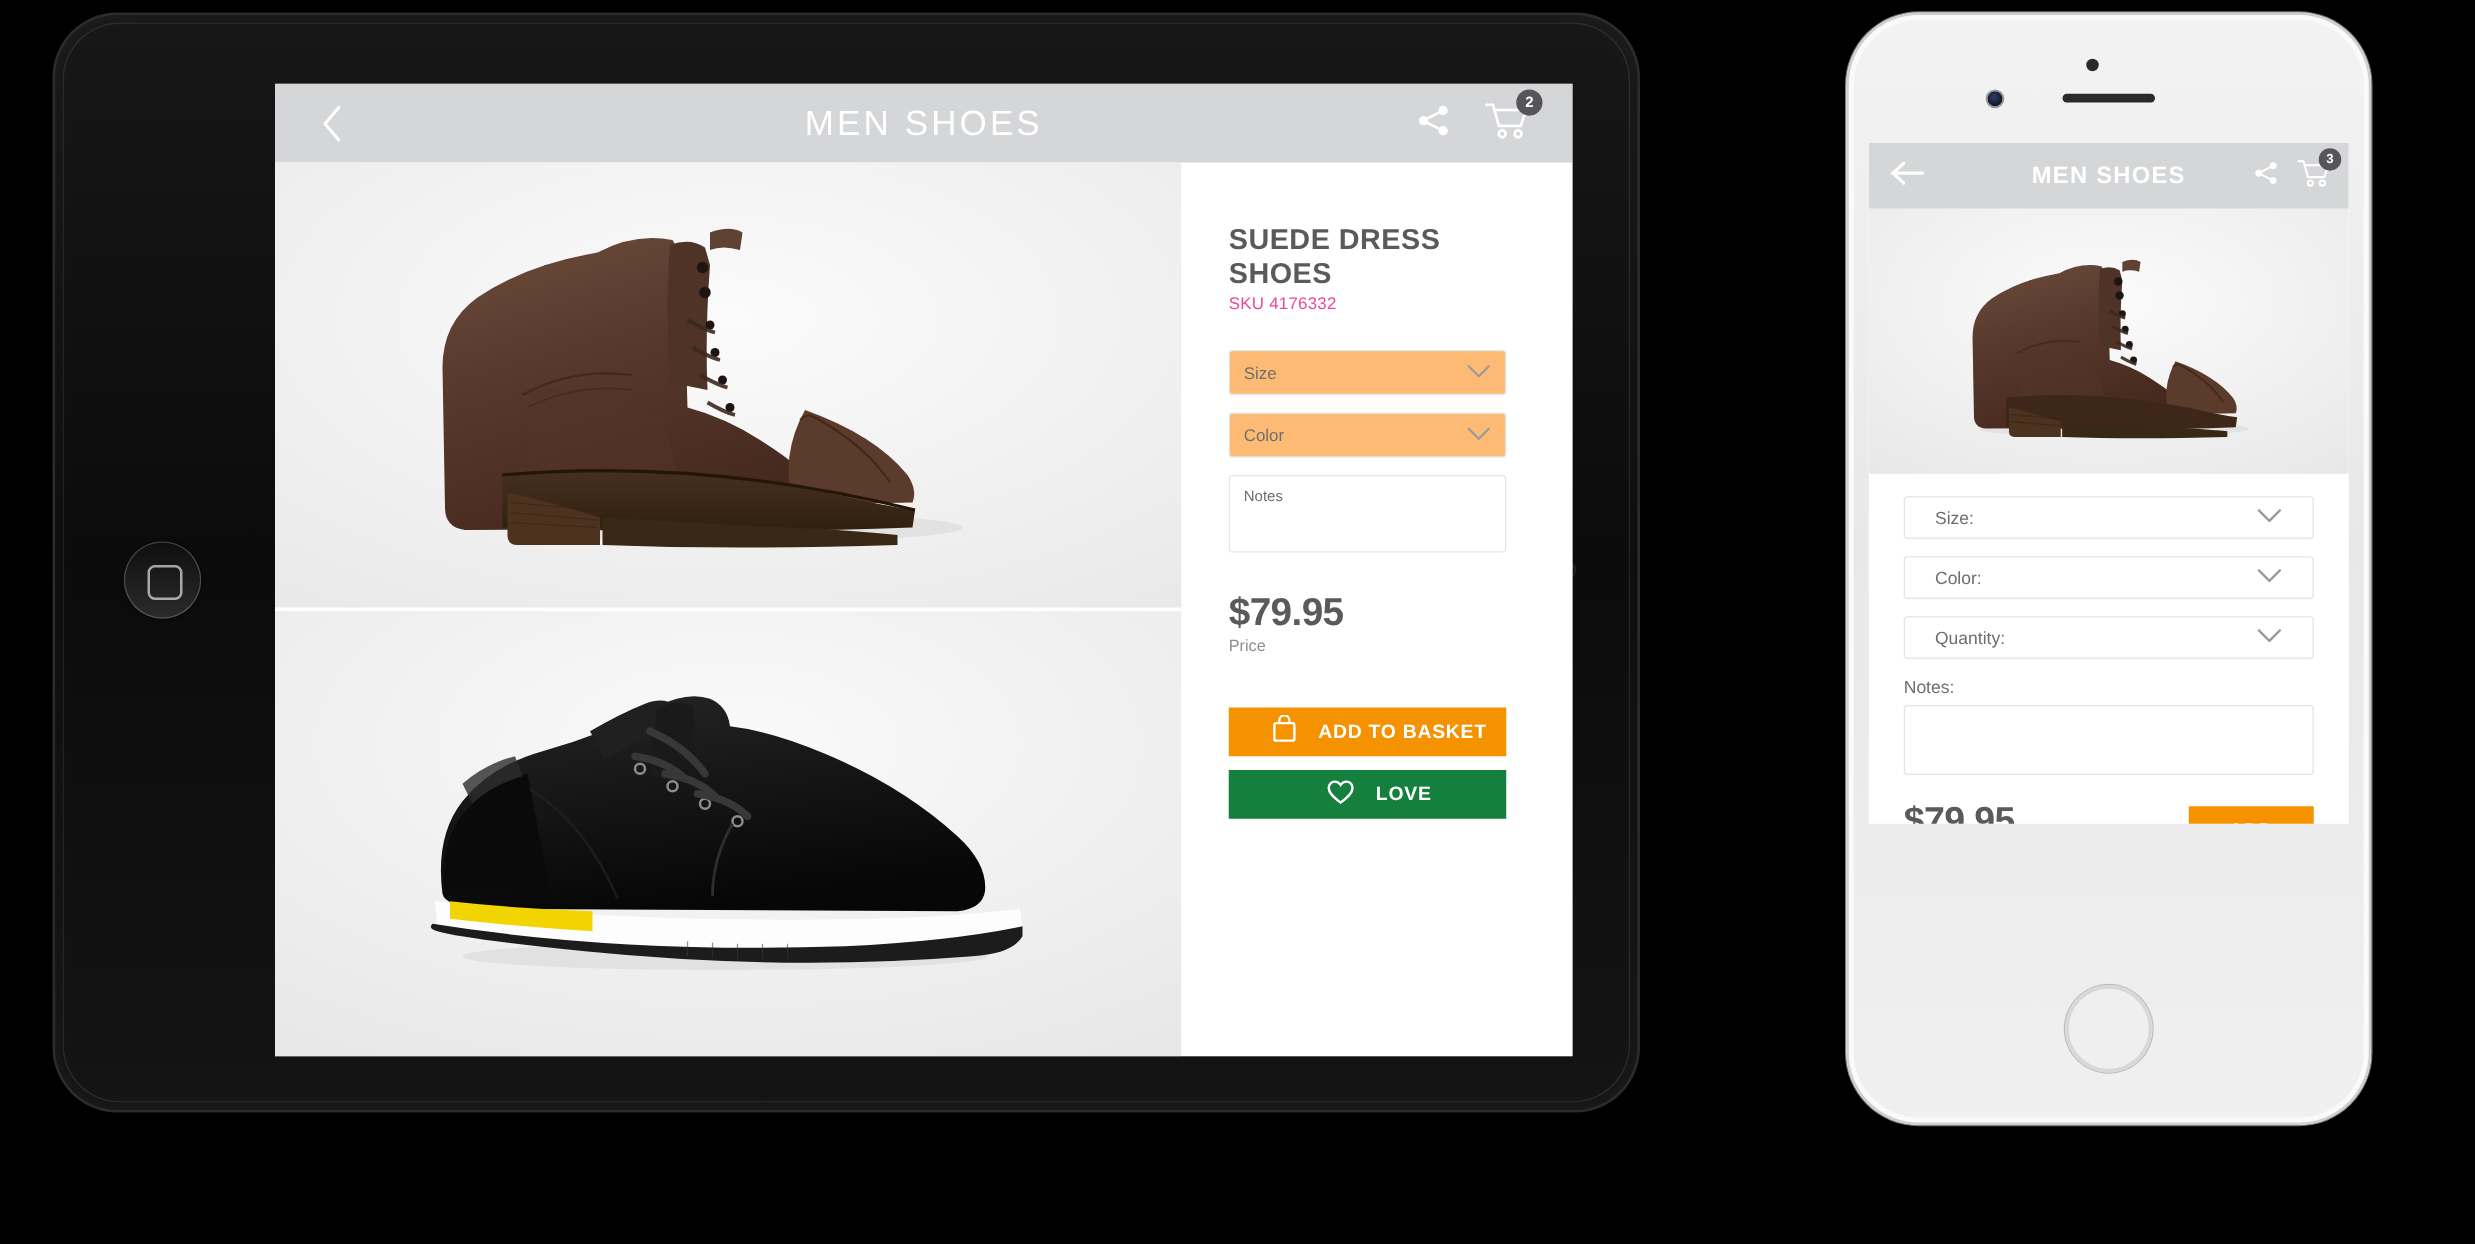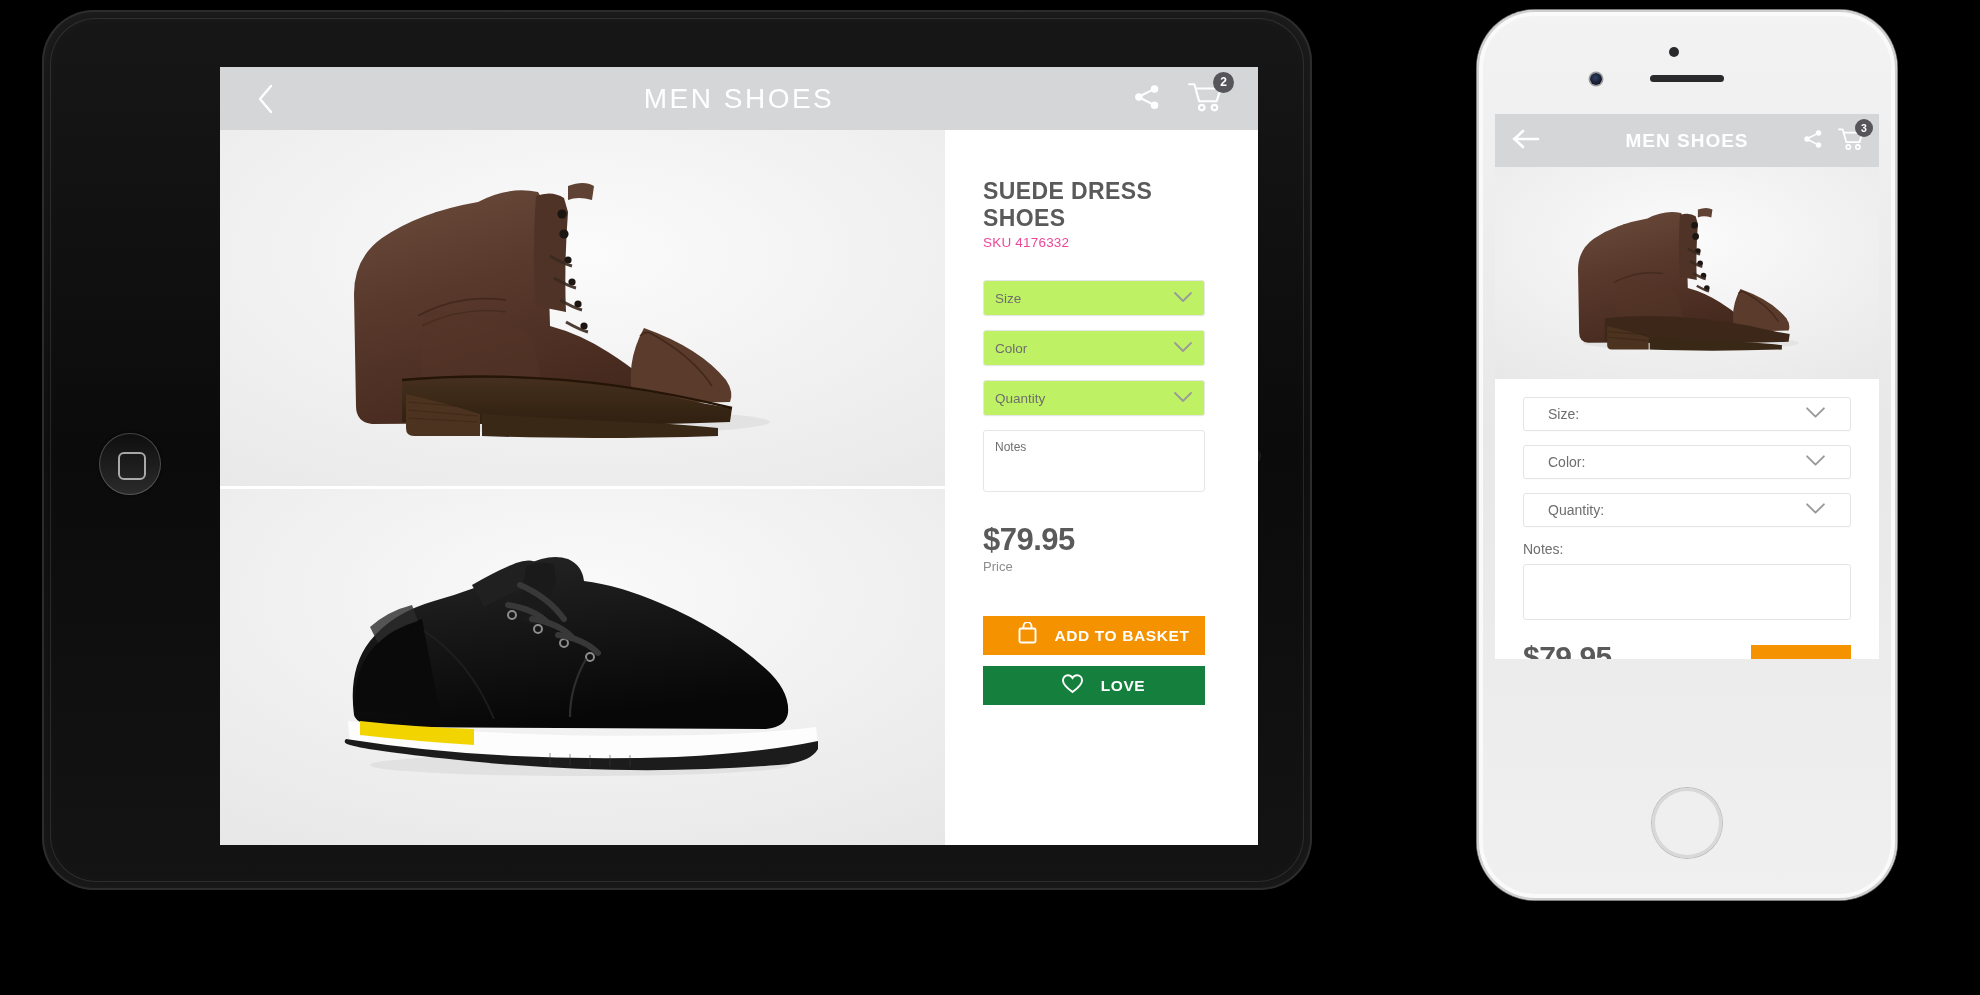--- a/index.html
+++ b/index.html
@@ -83,21 +83,21 @@
     background: linear-gradient(170deg,#eeeeee 0%, #f4f4f4 45%, #e7e7e7 100%); }
 
   .t-detail {
     flex: 1; background: #fff; padding: 48px 38px 0 38px;
   }
   .prod-title { font-size: 23px; font-weight: 700; color: #5a5a5a; letter-spacing: 0.4px; }
   .prod-sku { font-size: 13.5px; color: #ec4899; margin-top: 3px; letter-spacing: 0.2px; }
 
   .select-field {
     margin-top: 14px; height: 36px; width: 222px;
-    border: 1px solid #e6e6e6; border-radius: 3px; background: #bef264;
+    border: 1px solid #e6e6e6; border-radius: 3px; background: #fdba74;
     display: flex; align-items: center; padding: 0 11px;
     font-size: 13.5px; color: #6e6e6e;
     box-shadow: 0 1px 1px rgba(0,0,0,0.02);
   }
   .select-field .chev { margin-left: auto; }
   .fields-top { margin-top: 30px; }
 
   .notes-box {
     margin-top: 14px; width: 222px; height: 62px;
     border: 1px solid #e6e6e6; border-radius: 3px; background: #fff;
@@ -368,28 +368,20 @@
             <div class="select-field">
               <span>Size</span>
               <span class="chev">
                 <svg width="20" height="12" viewBox="0 0 20 12">
                     <polyline points="2,2 10,10 18,2" fill="none" stroke="#9a9a9a" stroke-width="1.8" stroke-linecap="round" stroke-linejoin="round"></polyline>
                   </svg>
               </span>
             </div>
             <div class="select-field">
               <span>Color</span>
-              <span class="chev">
-                <svg width="20" height="12" viewBox="0 0 20 12">
-                    <polyline points="2,2 10,10 18,2" fill="none" stroke="#9a9a9a" stroke-width="1.8" stroke-linecap="round" stroke-linejoin="round"></polyline>
-                  </svg>
-              </span>
-            </div>
-            <div class="select-field">
-              <span>Quantity</span>
               <span class="chev">
                 <svg width="20" height="12" viewBox="0 0 20 12">
                     <polyline points="2,2 10,10 18,2" fill="none" stroke="#9a9a9a" stroke-width="1.8" stroke-linecap="round" stroke-linejoin="round"></polyline>
                   </svg>
               </span>
             </div>
             <div class="notes-box">
               <span>Notes</span>
             </div>
           </div>

